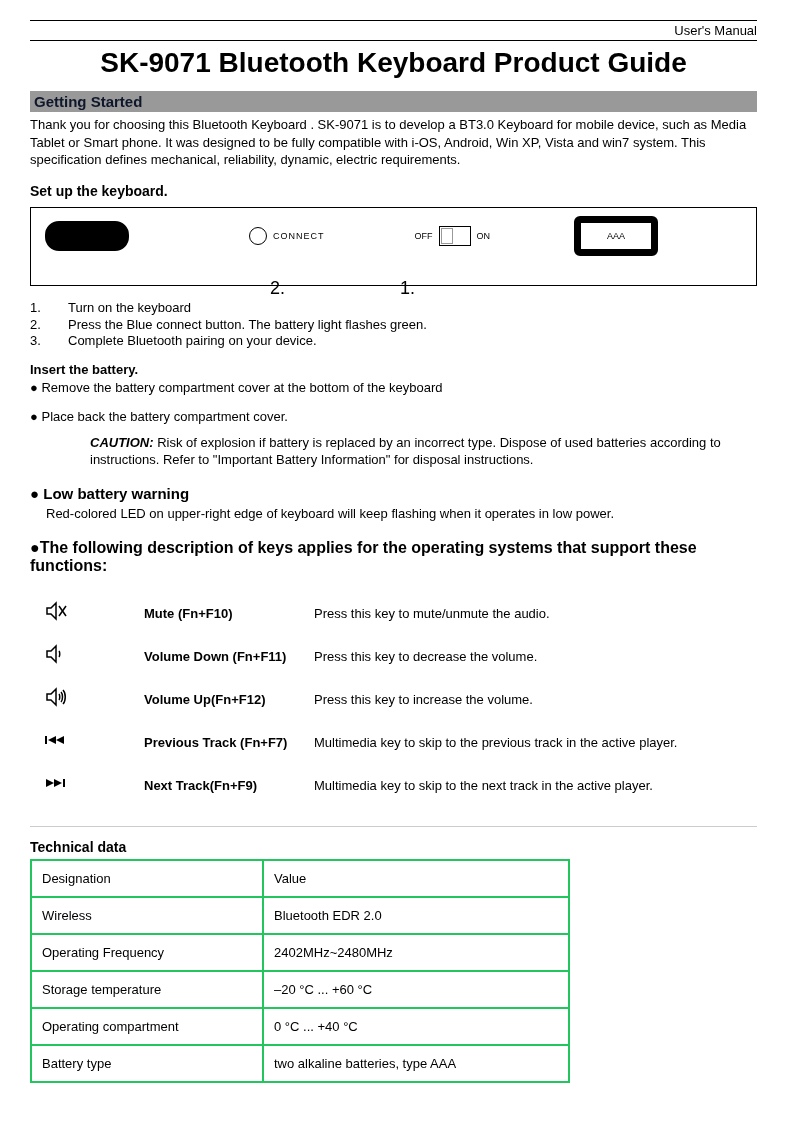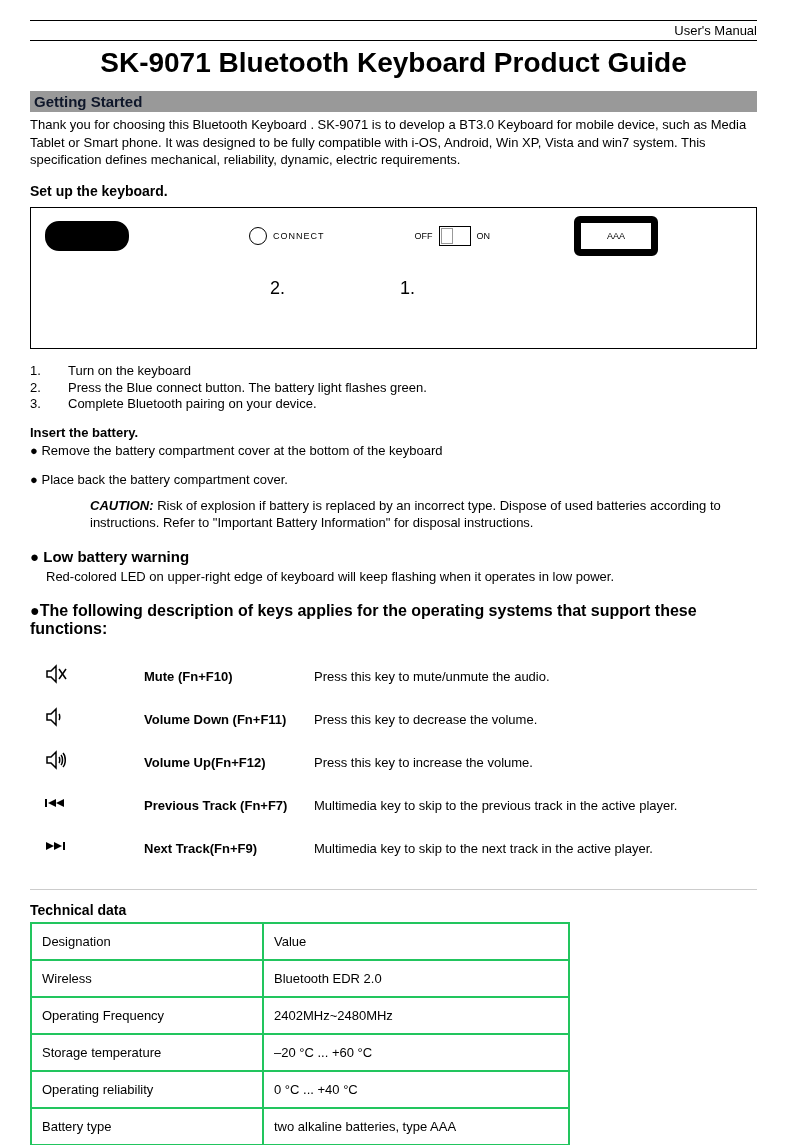--- a/index.html
+++ b/index.html
@@ -45,21 +45,21 @@
       margin-bottom: 8px;
     }
     .subheading-sm {
       font-weight: bold;
       font-size: 13px;
       margin-bottom: 2px;
     }
     .diagram-box {
       border: 1px solid #000;
       width: 100%;
-      height: 142px;
+      height: 79px;
       box-sizing: border-box;
       padding: 8px 14px;
       margin-bottom: 14px;
       position: relative;
     }
     .diagram-top {
       display: flex;
       align-items: center;
       gap: 20px;
     }
@@ -337,21 +337,21 @@
       </tr>
   <tr>
         <td>Operating Frequency</td>
         <td>2402MHz~2480MHz</td>
       </tr>
   <tr>
         <td>Storage temperature</td>
         <td>–20 °C ... +60 °C</td>
       </tr>
   <tr>
-        <td>Operating reliability</td>
+        <td>Operating compartment</td>
         <td>0 °C ... +40 °C</td>
       </tr>
   <tr>
         <td>Battery type</td>
         <td>two alkaline batteries, type AAA</td>
       </tr>
 
 </tbody>
   </table>
 

